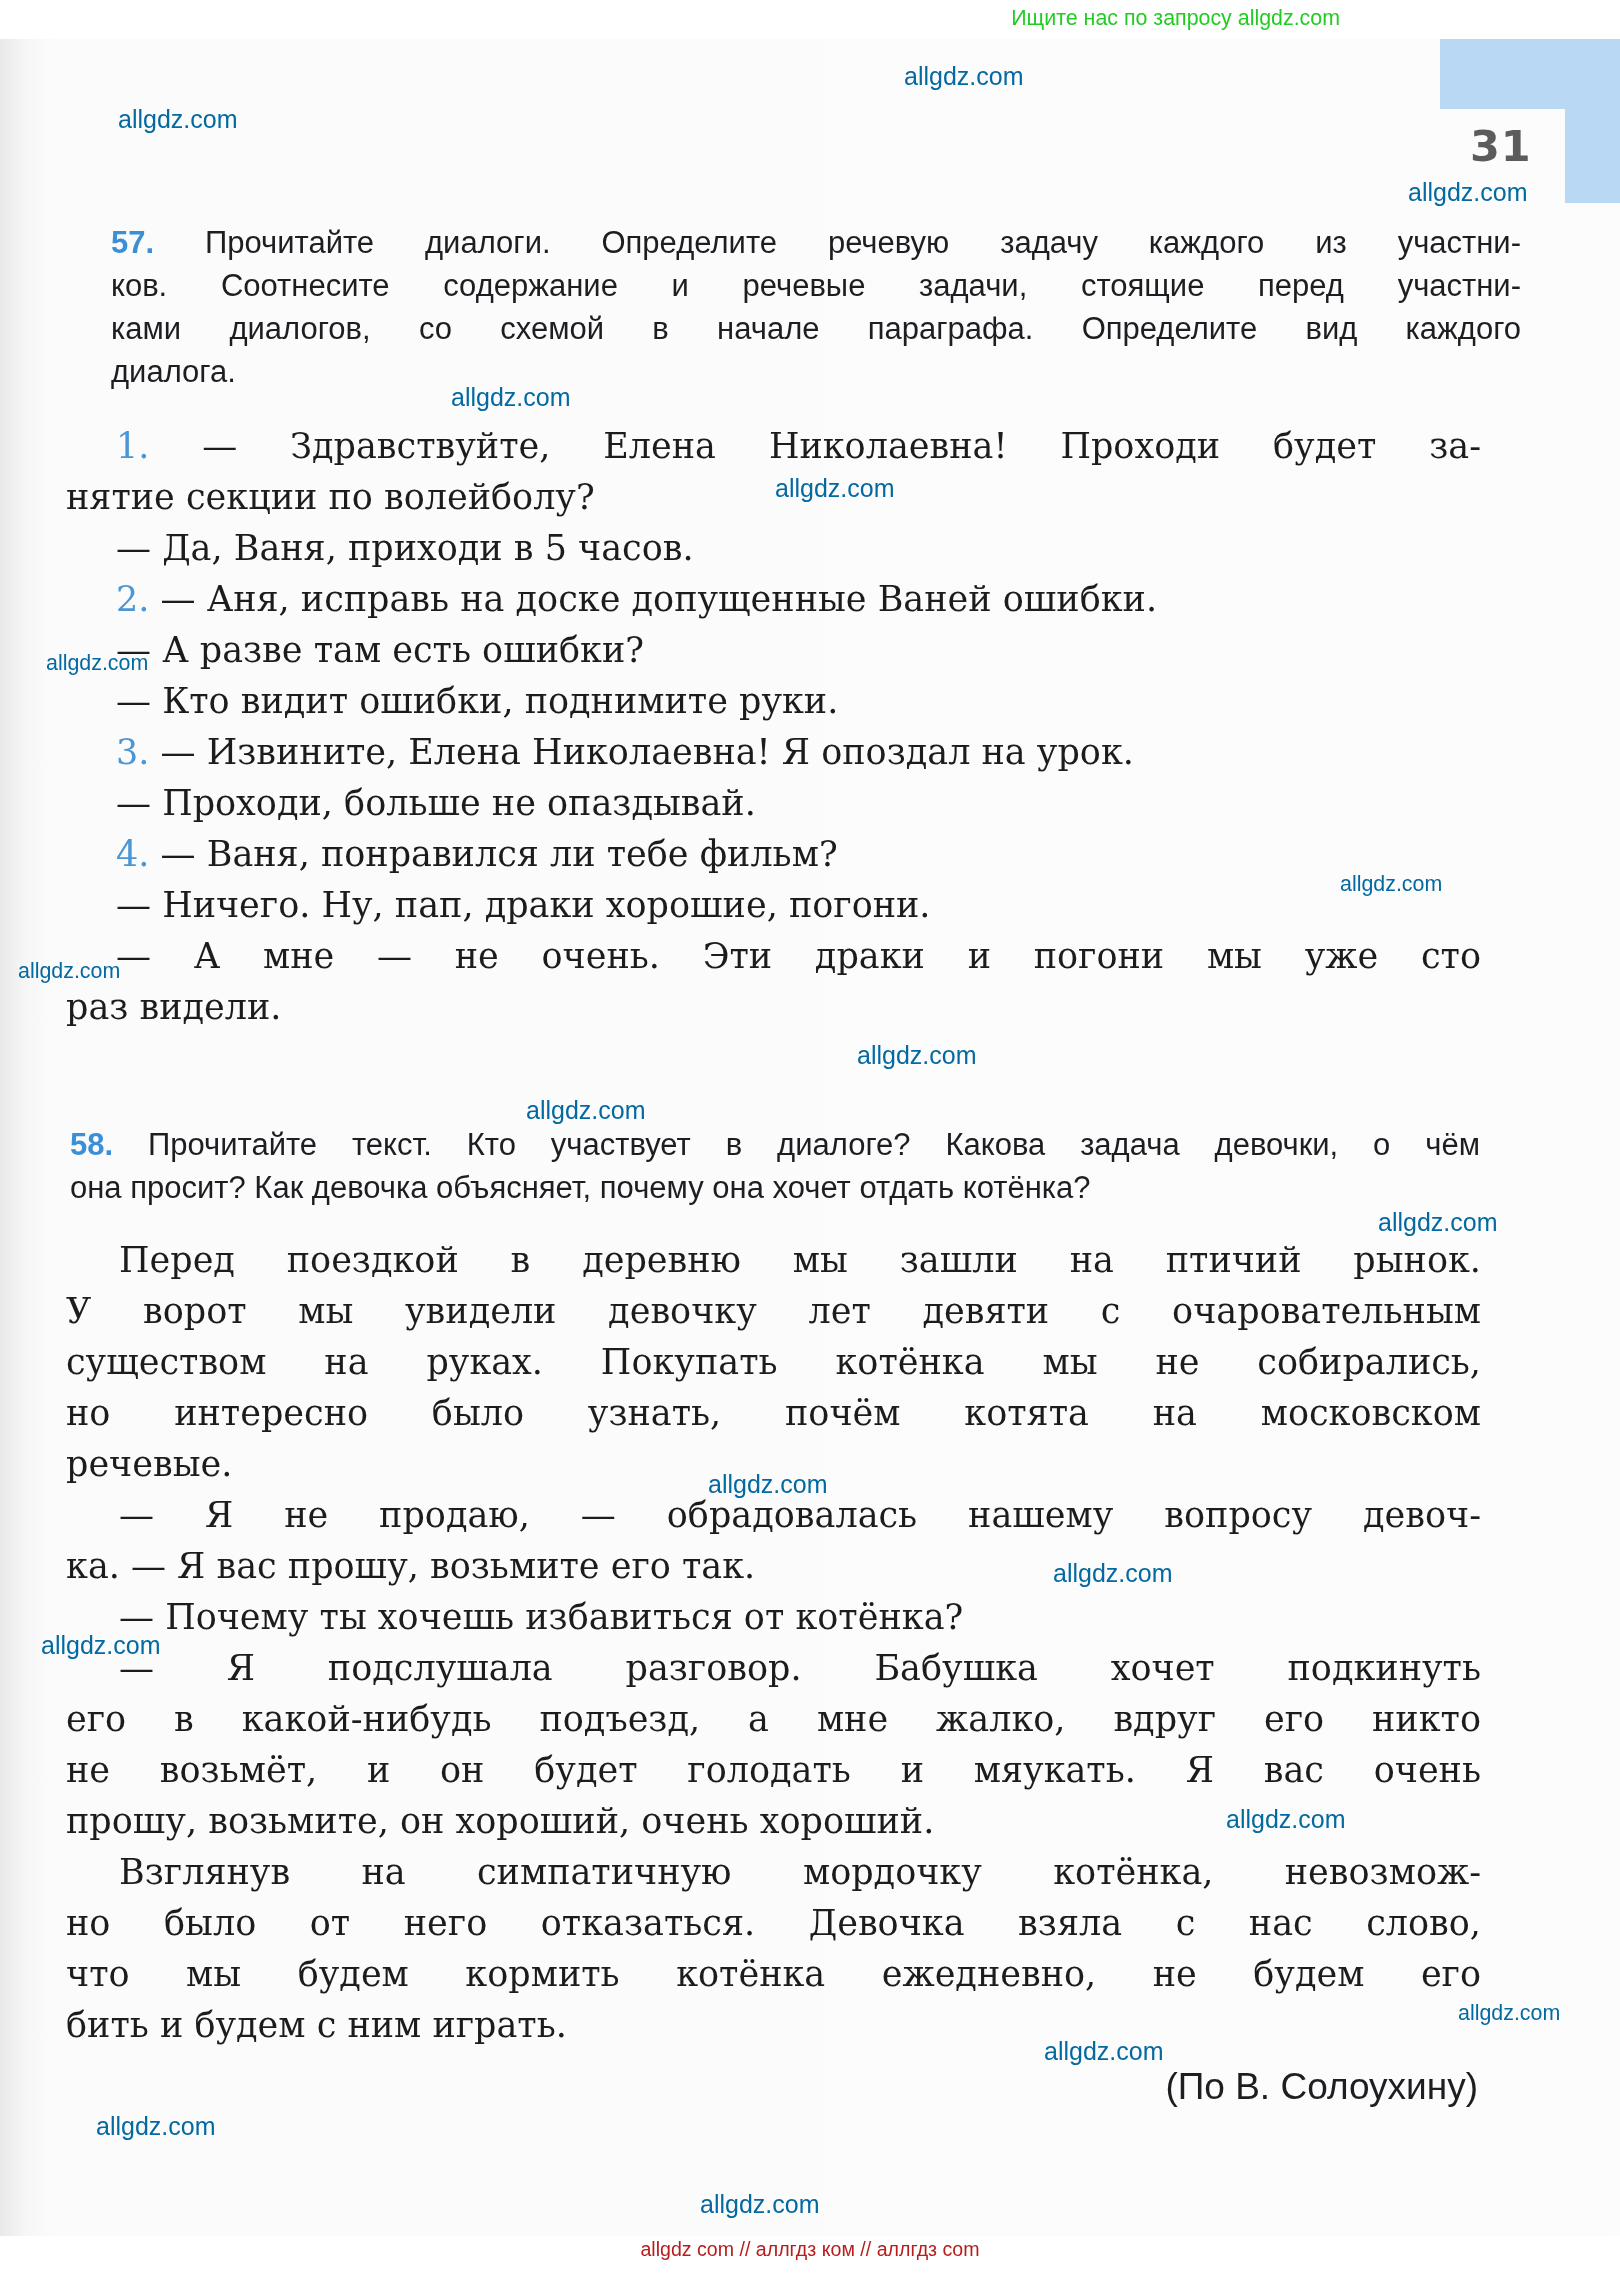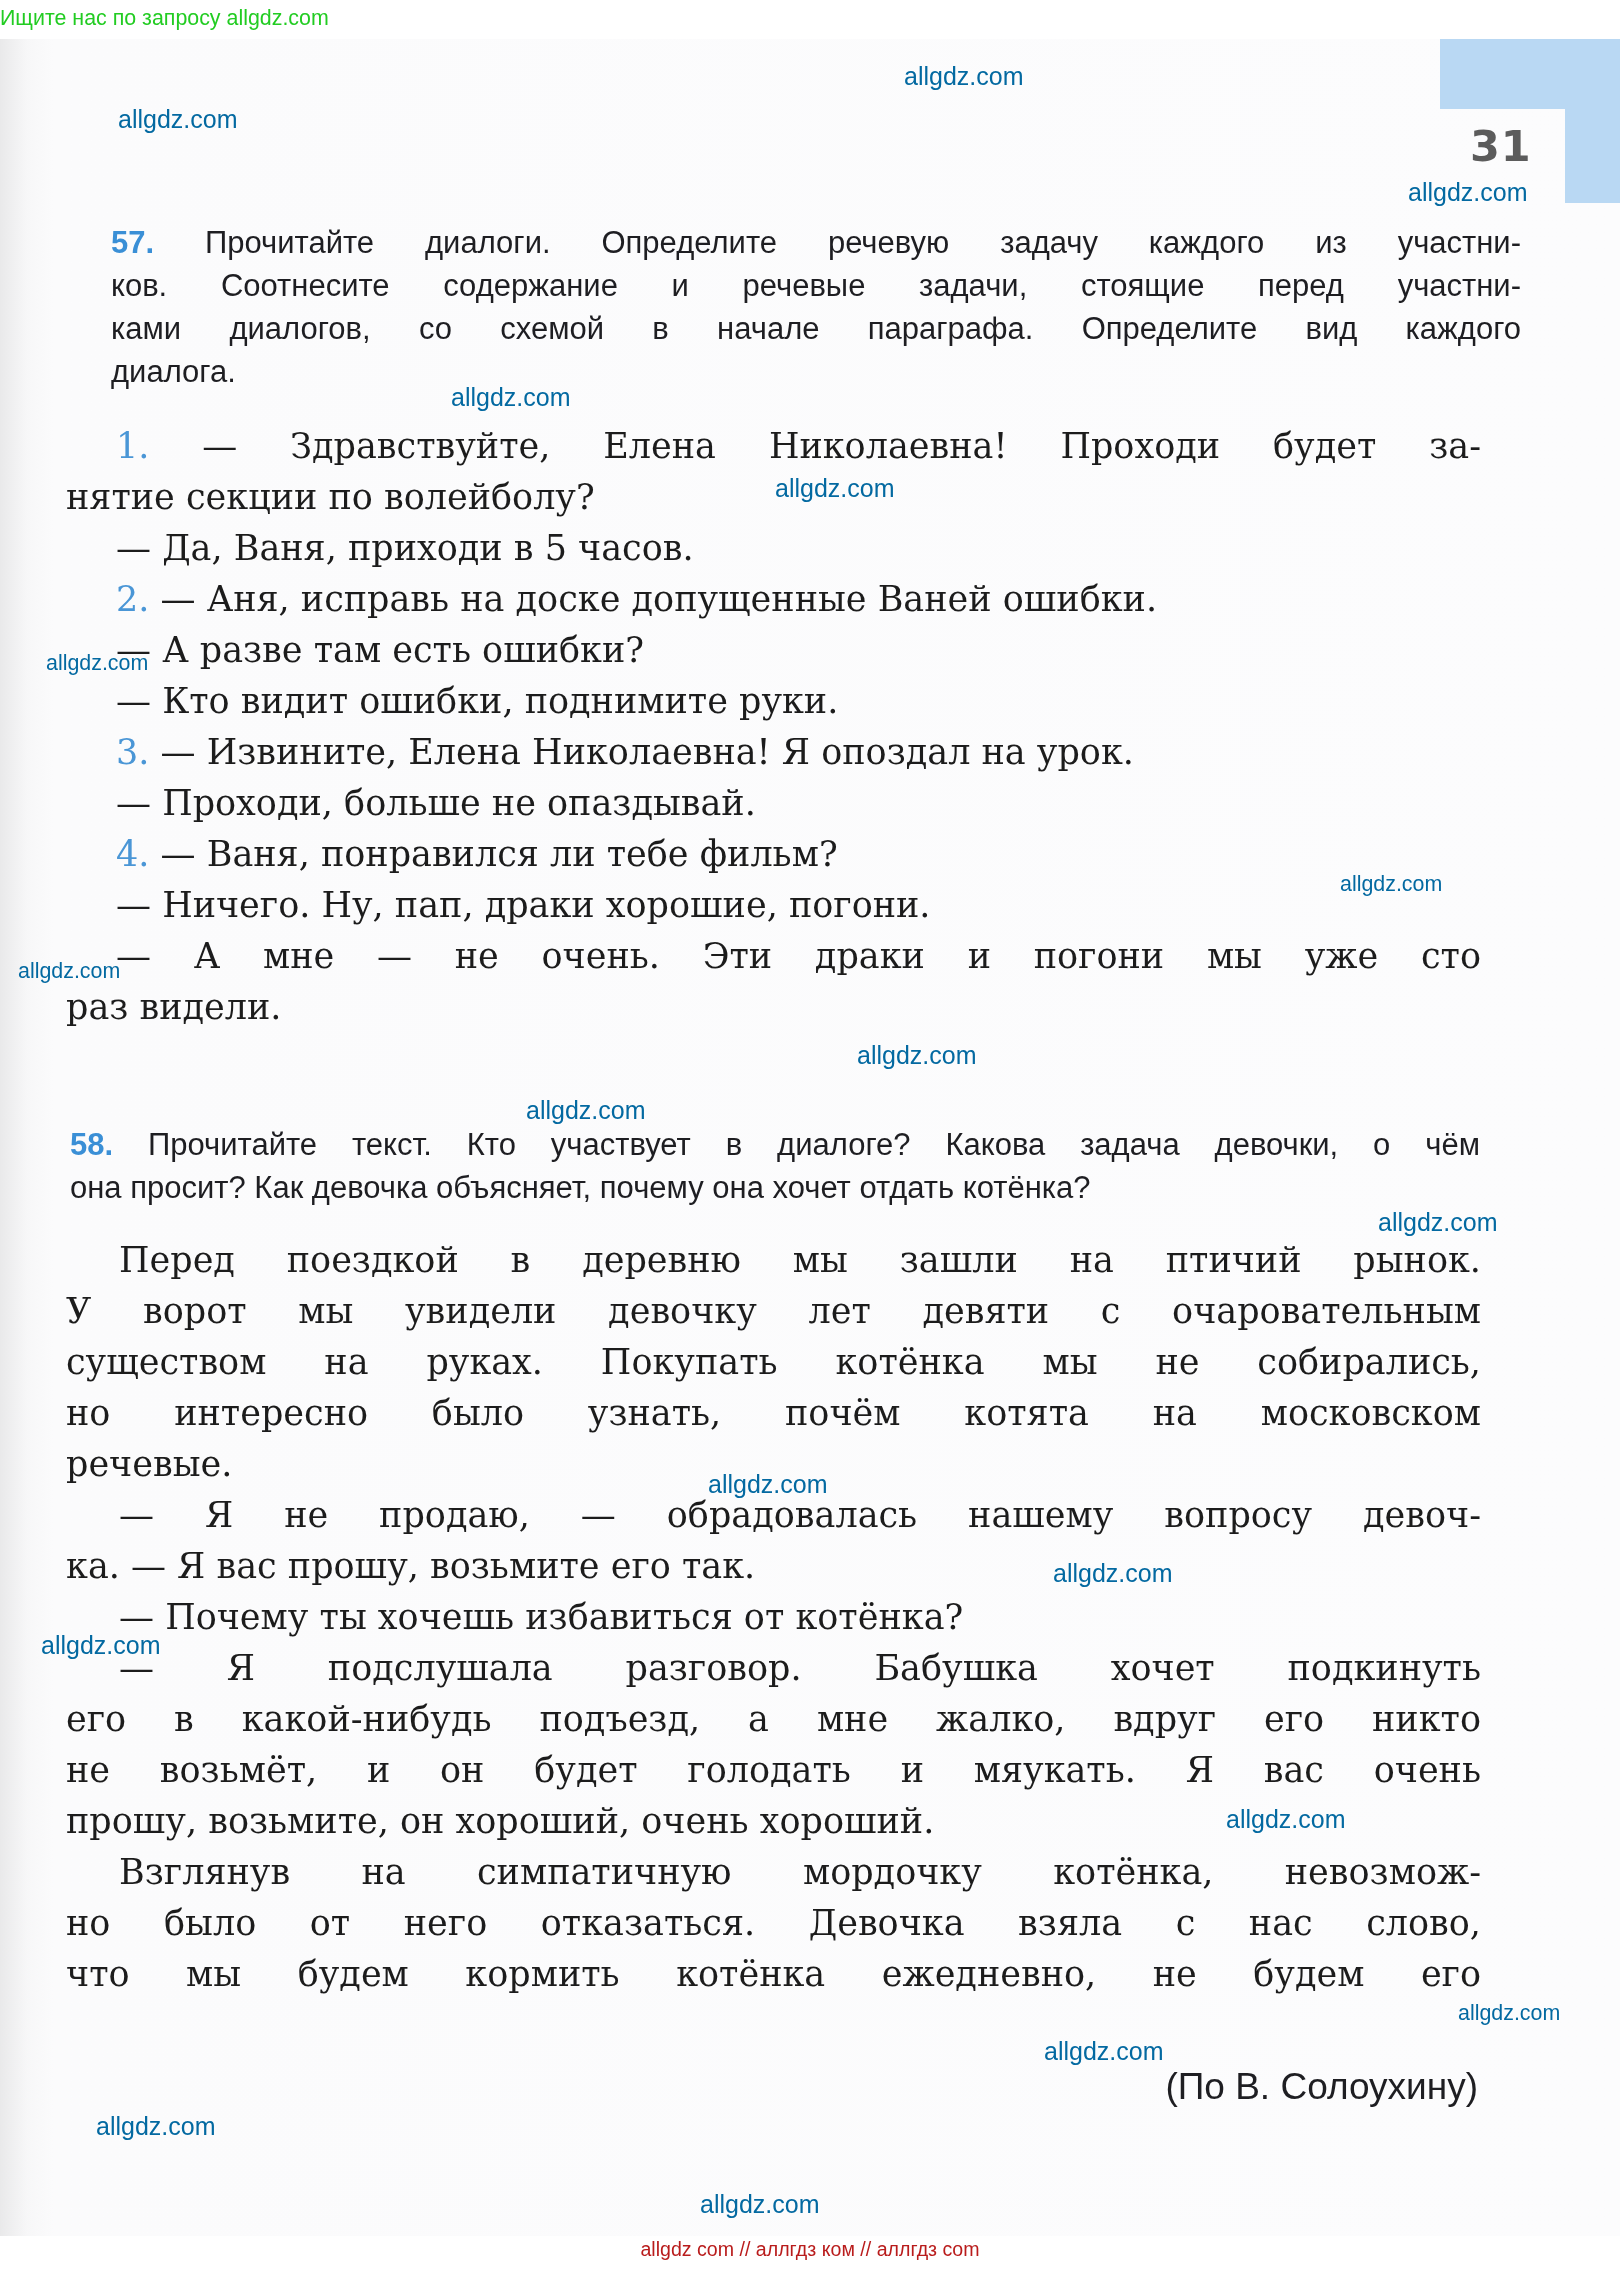--- a/index.html
+++ b/index.html
@@ -3,21 +3,21 @@
 <meta charset="utf-8">
 <style>
   html, body { margin: 0; padding: 0; }
   body {
     width: 1620px; height: 2276px; position: relative; overflow: hidden;
     background: #ffffff;
     font-family: "Liberation Sans", sans-serif;
   }
   .top-banner {
     position: absolute; left: 0; top: 0; width: 1340px; height: 39px;
-    text-align: left; line-height: 36px; font-size: 21.4px; color: #22cc22;
+    text-align: right; line-height: 36px; font-size: 21.4px; color: #22cc22;
   }
   .page {
     position: absolute; left: 0; top: 39px; width: 1620px; height: 2197px;
     background: linear-gradient(to right, #e9e9ea 0px, #f7f7f8 27px, #fbfbfc 53px, #fcfcfd 100%);
   }
   .corner-tab-top {
     position: absolute; left: 1440px; top: 0; width: 180px; height: 70px;
     background: #b9d8f3;
   }
   .corner-tab-side {
@@ -113,20 +113,21 @@
   <span class="line just ind-para">— Я не продаю, — обрадовалась нашему вопросу девоч-</span>
   <span class="line">ка. — Я вас прошу, возьмите его так.</span>
   <span class="line ind-para">— Почему ты хочешь избавиться от котёнка?</span>
   <span class="line just ind-para">— Я подслушала разговор. Бабушка хочет подкинуть</span>
   <span class="line just">его в какой-нибудь подъезд, а мне жалко, вдруг его никто</span>
   <span class="line just">не возьмёт, и он будет голодать и мяукать. Я вас очень</span>
   <span class="line">прошу, возьмите, он хороший, очень хороший.</span>
   <span class="line just ind-para">Взглянув на симпатичную мордочку котёнка, невозмож-</span>
   <span class="line just">но было от него отказаться. Девочка взяла с нас слово,</span>
   <span class="line just">что мы будем кормить котёнка ежедневно, не будем его</span>
+  <span class="line">бить и будем с ним играть.</span>
 </div>
 
 <div class="attribution">(По В. Солоухину)</div>
 
 <span class="wm" style="left:904px; top:62px;">allgdz.com</span>
 <span class="wm" style="left:118px; top:105px;">allgdz.com</span>
 <span class="wm" style="left:1408px; top:178px;">allgdz.com</span>
 <span class="wm" style="left:451px; top:383px;">allgdz.com</span>
 <span class="wm" style="left:775px; top:474px;">allgdz.com</span>
 <span class="wm small" style="left:46px; top:651px;">allgdz.com</span>

